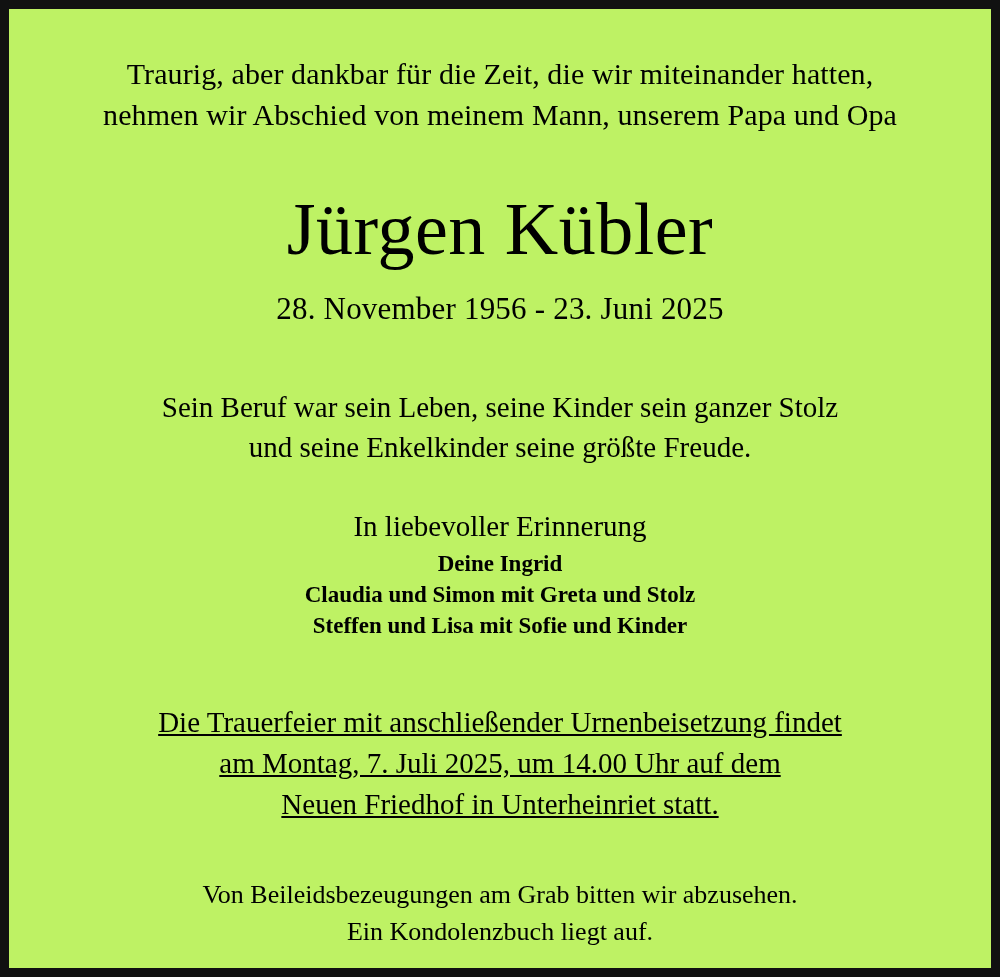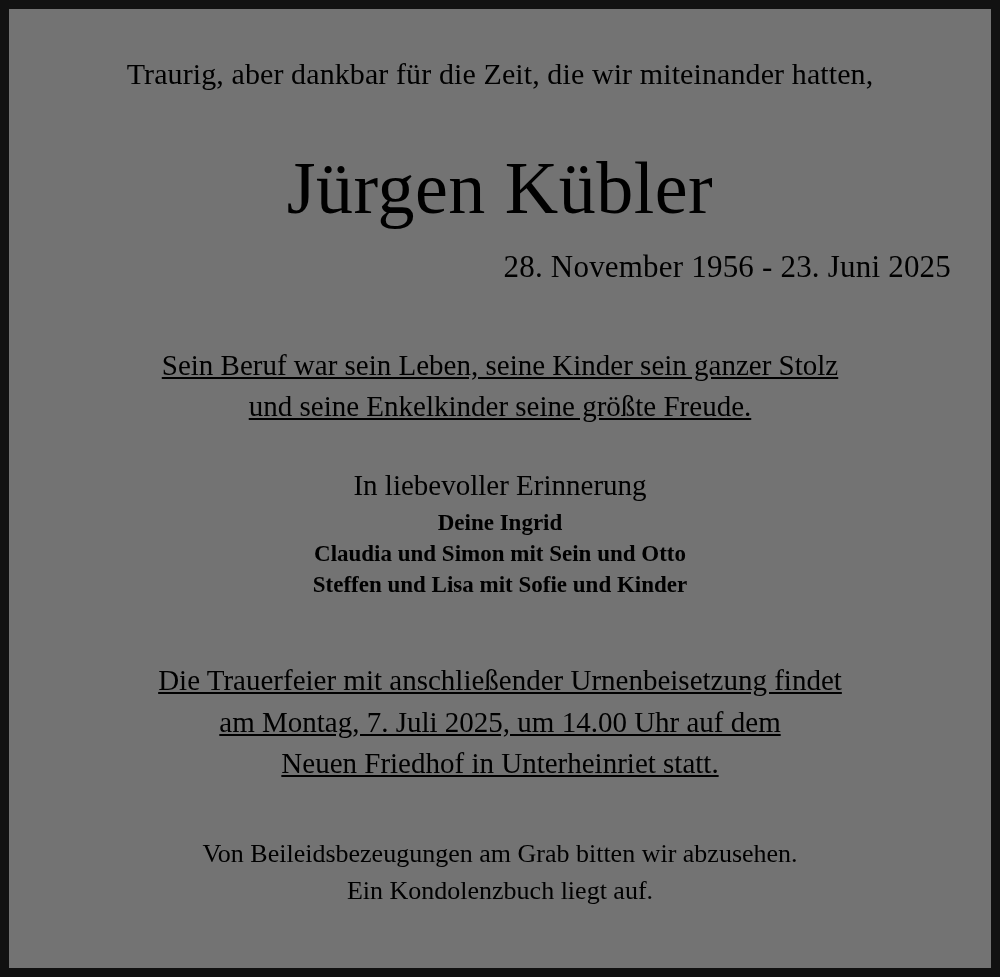--- a/index.html
+++ b/index.html
@@ -12,21 +12,21 @@
     height: 977px;
     font-family: "Liberation Serif", serif;
     color: #000000;
     overflow: hidden;
   }
   .obituary {
     box-sizing: border-box;
     width: 1000px;
     height: 977px;
     border: 9px solid #111111;
-    background: #737373;
+    background: #bef264;
     padding: 44px 40px 0 40px;
     text-align: center;
   }
   .intro {
     font-size: 30px;
     line-height: 1.37;
     letter-spacing: 0.1px;
     margin: 0;
   }
   .intro .line {
@@ -38,30 +38,28 @@
     line-height: 1.1;
     margin: 54px 0 0 0;
     font-weight: normal;
     letter-spacing: 0.5px;
     text-align: center;
   }
   .dates {
     font-size: 31px;
     margin: 20px 0 10px 0;
     letter-spacing: 0.2px;
-    text-align: right;
   }
   .verse {
     font-size: 29px;
     line-height: 1.4;
     margin: 60px 0 0 0;
   }
   .verse .line {
     display: block;
-    text-decoration: underline;
   }
   .memory-intro {
     font-size: 29px;
     margin: 42px 0 0 0;
   }
   .family {
     font-size: 23px;
     font-weight: bold;
     line-height: 1.36;
     margin: 5px 0 0 0;
@@ -88,36 +86,37 @@
     display: block;
   }
 </style>
 </head>
 <body>
 
 <div class="obituary">
 
   <p class="intro">
     <span class="line">Traurig, aber dankbar für die Zeit, die wir miteinander hatten,</span>
+    <span class="line">nehmen wir Abschied von meinem Mann, unserem Papa und Opa</span>
   </p>
 
   <h1 class="name">Jürgen Kübler</h1>
 
   <p class="dates">28. November 1956  -  23. Juni 2025</p>
 
   <p class="verse">
     <span class="line">Sein Beruf war sein Leben, seine Kinder sein ganzer Stolz</span>
     <span class="line">und seine Enkelkinder seine größte Freude.</span>
   </p>
 
   <p class="memory-intro">In liebevoller Erinnerung</p>
 
   <p class="family">
     <span class="line">Deine Ingrid</span>
-    <span class="line">Claudia und Simon mit Sein und Otto</span>
+    <span class="line">Claudia und Simon mit Greta und Stolz</span>
     <span class="line">Steffen und Lisa mit Sofie und Kinder</span>
   </p>
 
   <p class="service">
     <span class="line">Die Trauerfeier mit anschließender Urnenbeisetzung findet</span>
     <span class="line">am Montag, 7. Juli 2025, um 14.00 Uhr auf dem</span>
     <span class="line">Neuen Friedhof in Unterheinriet statt.</span>
   </p>
 
   <p class="footer">

